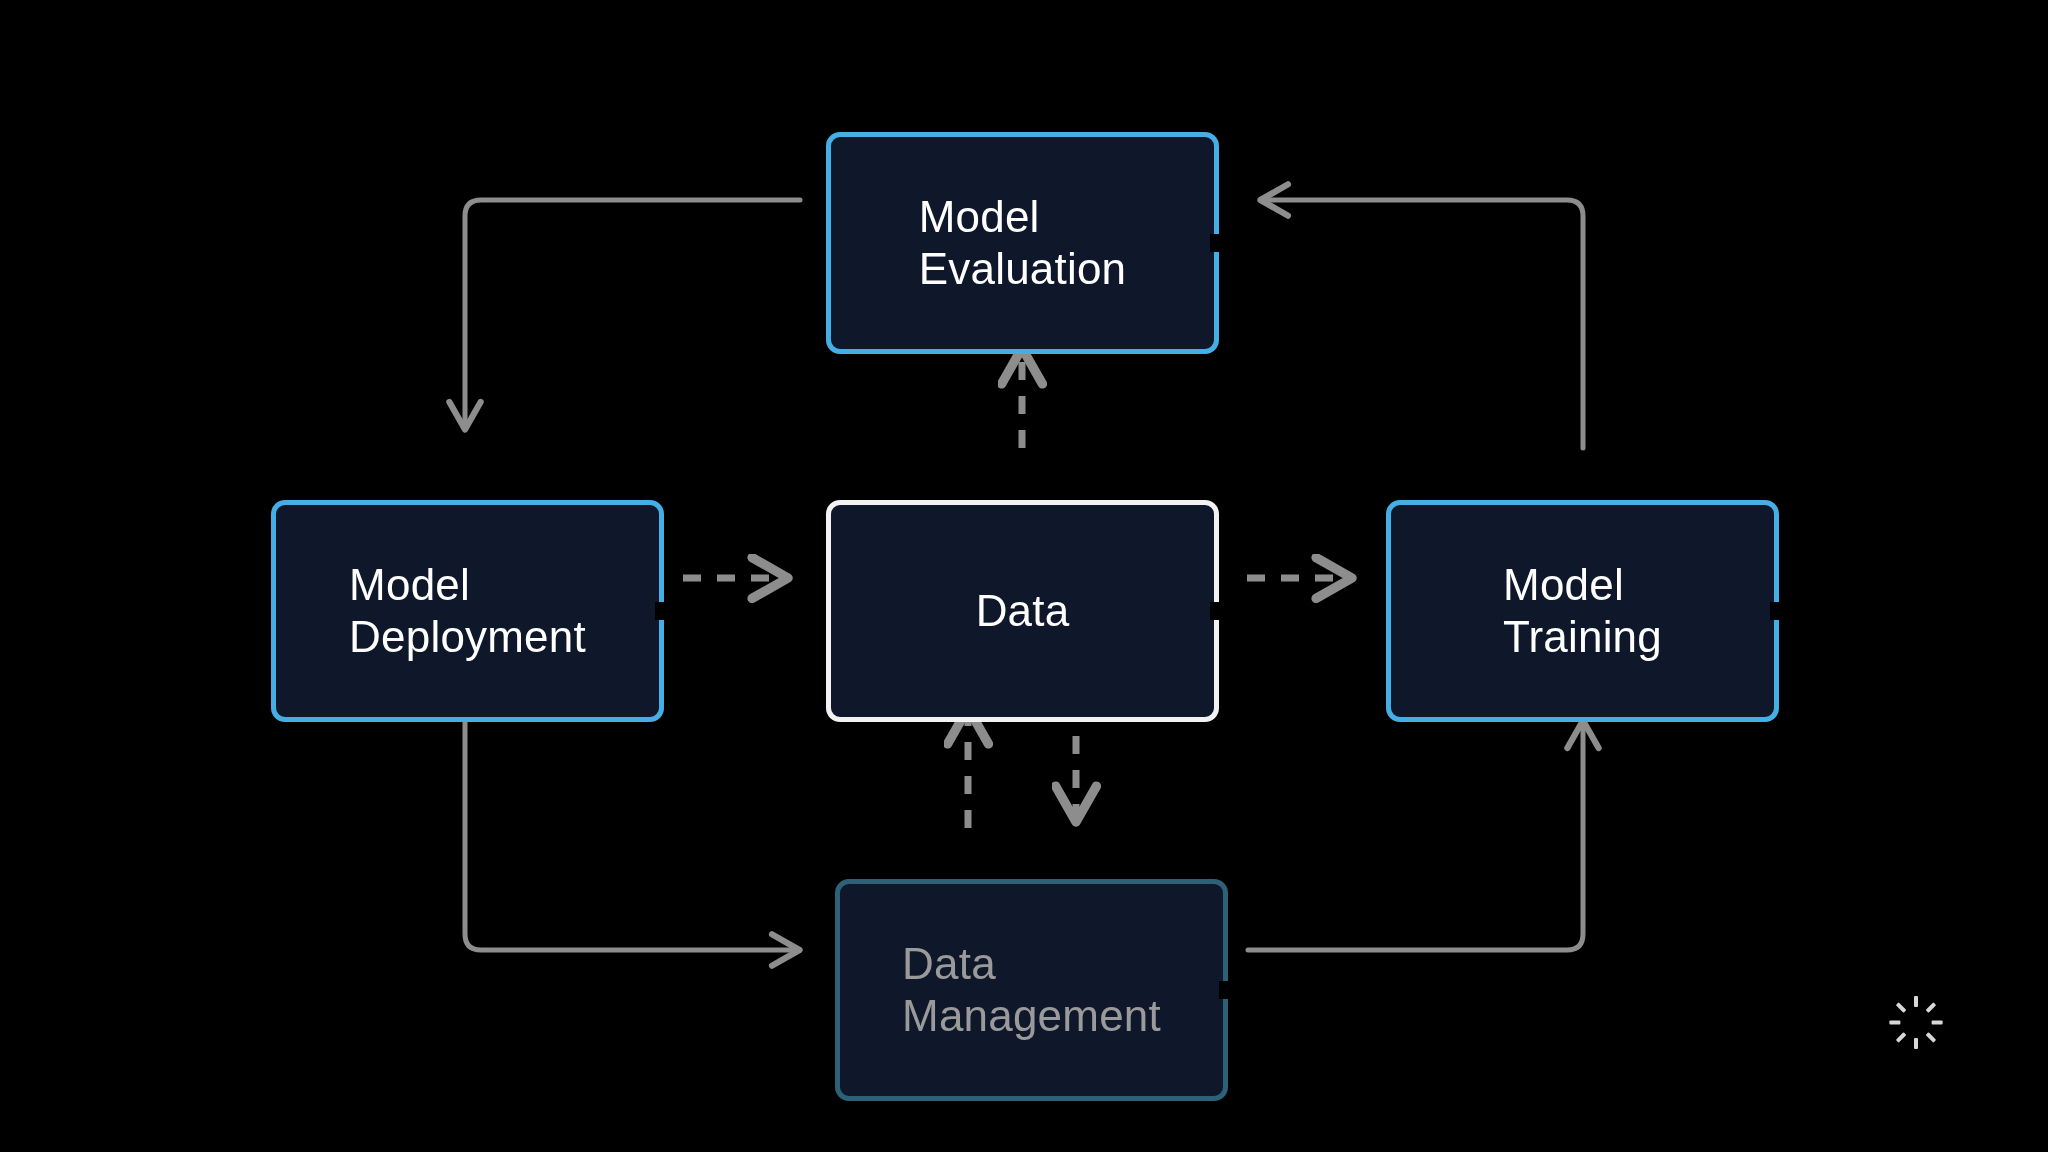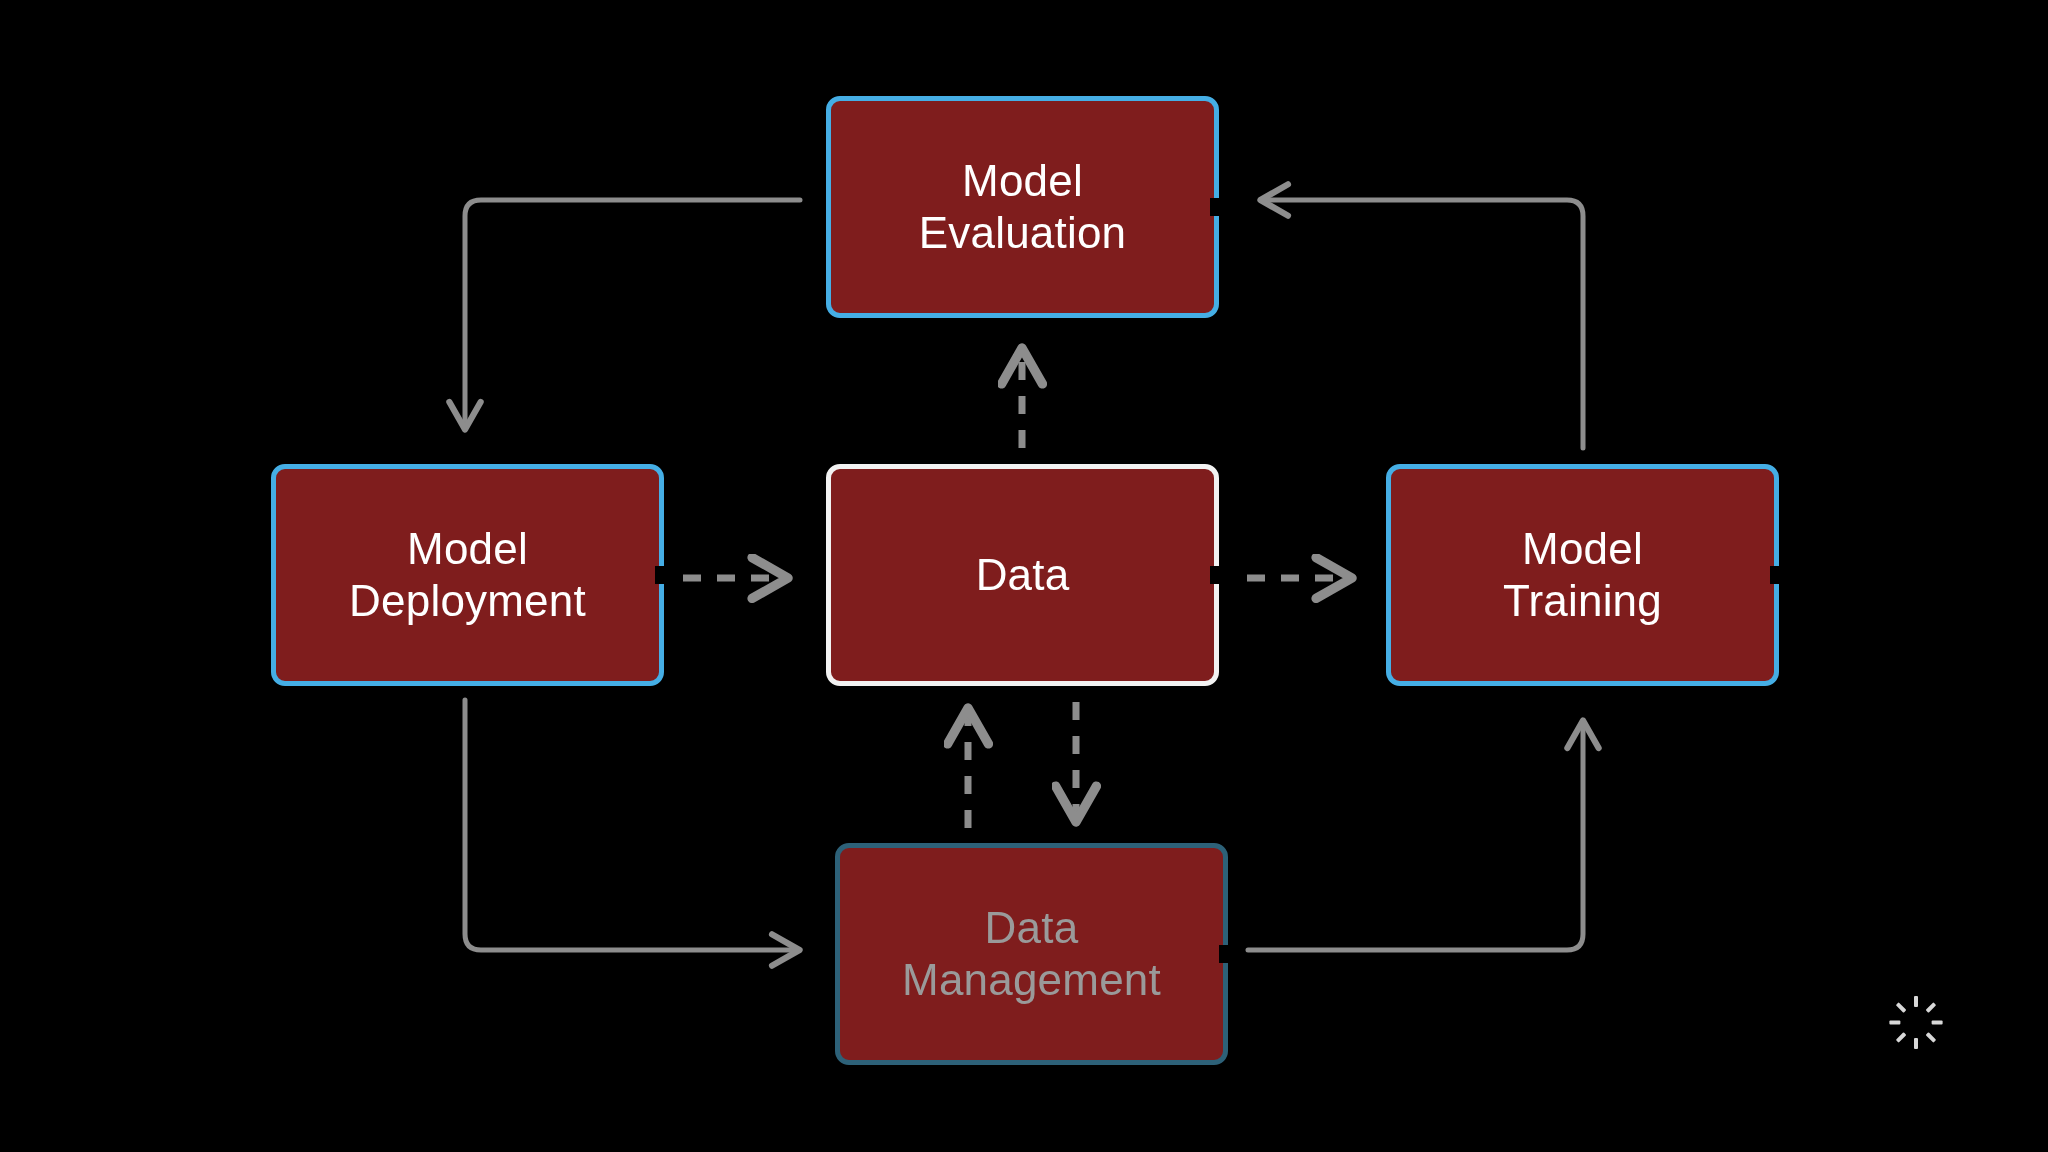--- a/index.html
+++ b/index.html
@@ -25,25 +25,25 @@
     position: absolute;
     left: 0; top: 0;
     width: 2048px;
     height: 1152px;
     pointer-events: none;
   }
   .node {
     position: absolute;
     box-sizing: border-box;
     border-radius: 14px;
-    background: #7f1d1d;
+    background: #0f172a;
     display: flex;
     align-items: center;
     justify-content: center;
-    text-align: center;
+    margin-top: 36px;
   }
   .node .node-label {
     font-weight: 400;
     letter-spacing: 0.2px;
     line-height: 1.18;
     white-space: pre-line;
     user-select: none;
   }
   
   .node.blue {

